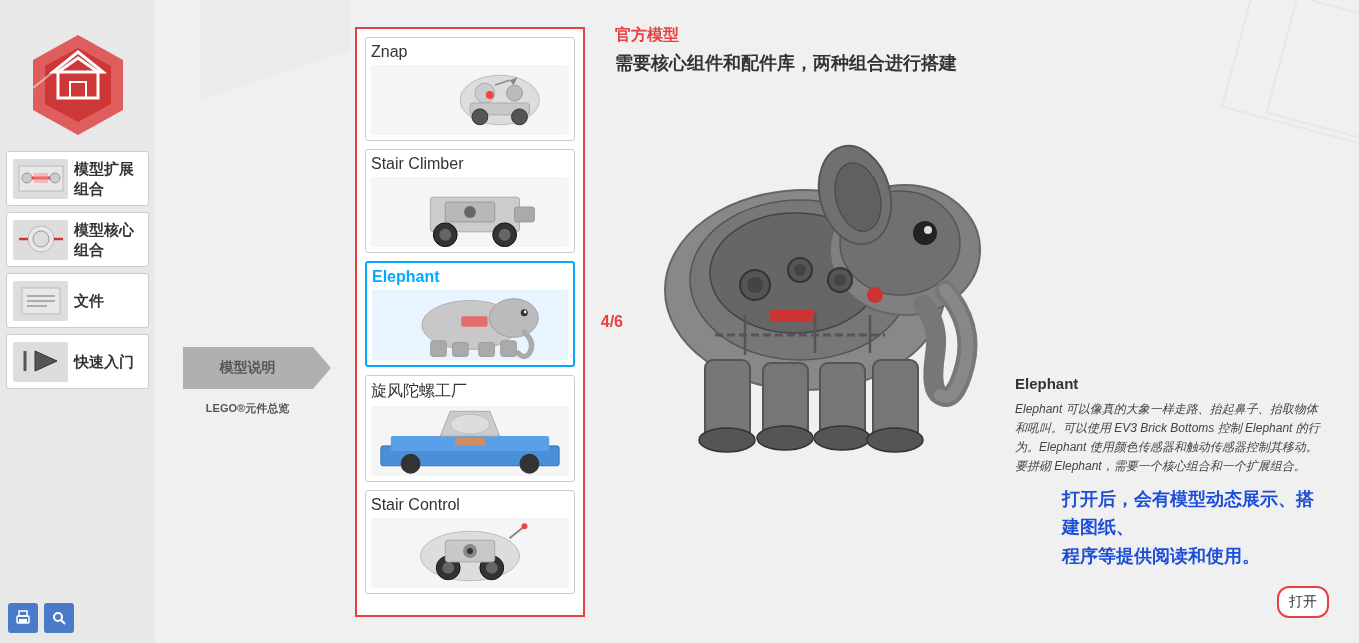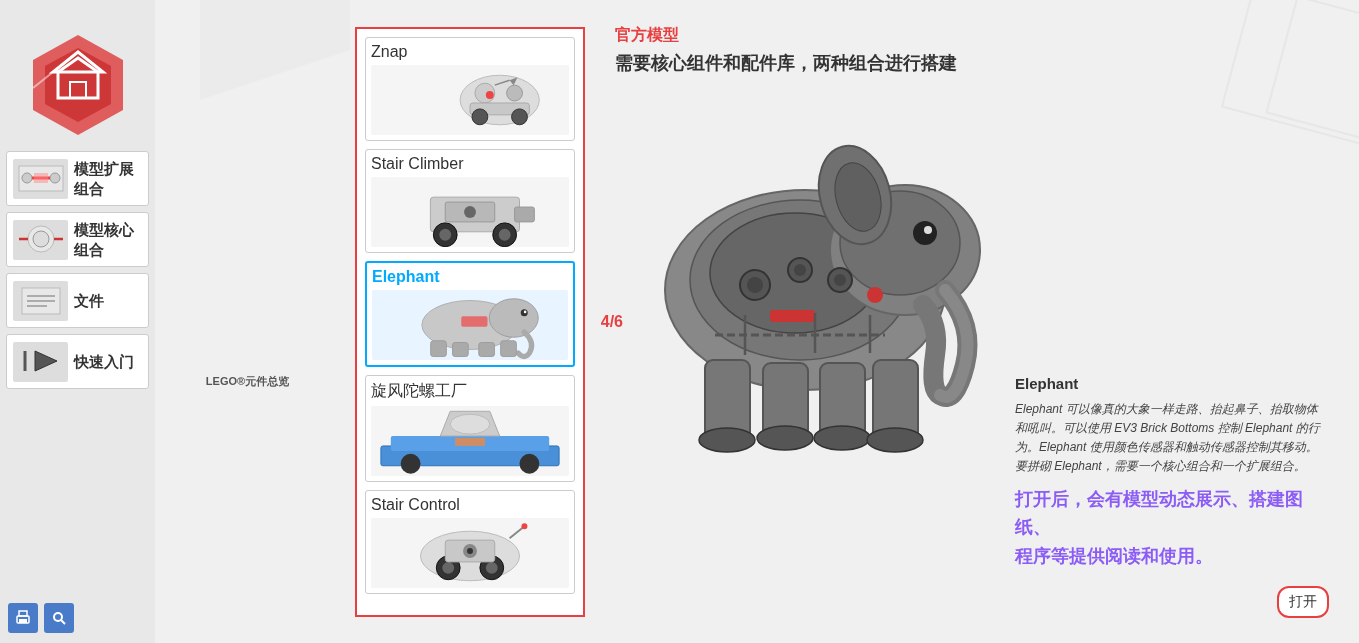--- a/index.html
+++ b/index.html
@@ -225,24 +225,25 @@
     .model-desc {
       font-size: 12px;
       color: #444;
       line-height: 1.6;
       margin-bottom: 8px;
       font-style: italic;
     }
 
     .open-prompt {
       font-size: 18px;
-      color: #8b5cf6;
+      color: #1d4ed8;
       font-weight: bold;
       line-height: 1.6;
       margin-bottom: 15px;
+      margin-left: 47px;
     }
 
     .open-btn {
       border: 2px solid #e84040;
       background: white;
       color: #333;
       font-size: 14px;
       padding: 5px 10px;
       cursor: pointer;
       align-self: flex-end;
@@ -386,20 +387,25 @@
         <circle cx="7" cy="7" r="4" fill="none" stroke="white" stroke-width="2"></circle>
         <line x1="10" y1="10" x2="14" y2="14" stroke="white" stroke-width="2"></line>
       </svg>
     </button>
   </div>
 </div>
 
 <div class="nav-panel">
 
   <div style="margin-top: 120px; display:flex; flex-direction:column; align-items:center; gap:12px;">
+    <div style="position:relative; display:inline-block;">
+      <div class="arrow-nav">
+        <span>模型说明</span>
+      </div>
+    </div>
     <span style="font-size:11px;font-weight:bold;color:#555;text-align:center;">LEGO®元件总览</span>
   </div>
 </div>
 
 <div style="position:relative; align-self:center; margin-left:5px; flex-shrink:0;">
   <div class="model-list-panel">
 
     <div class="model-card">
       <div class="card-title">Znap</div>
       <div class="card-thumb">

